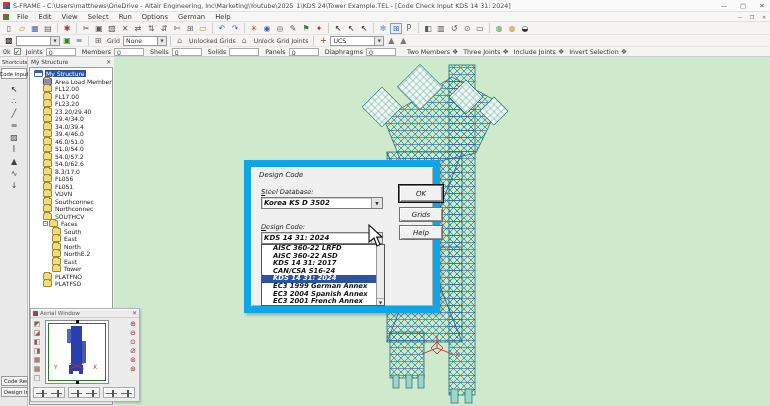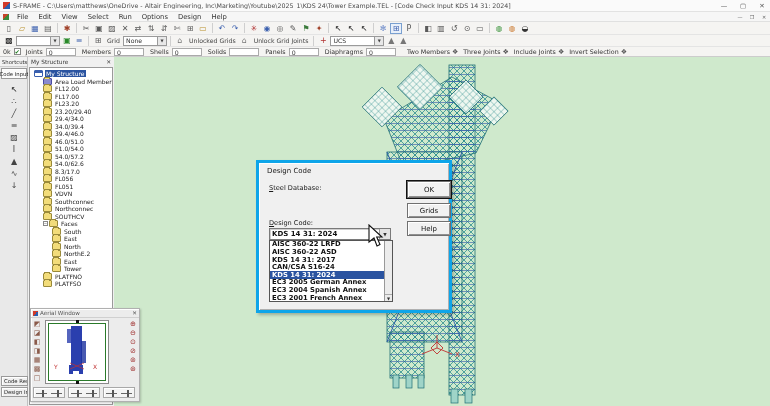--- a/index.html
+++ b/index.html
@@ -77,34 +77,34 @@
   #aerial-mini .gframe{position:absolute;inset:2px;border:1px solid #2a7a2a;}
   .handle{position:absolute;width:3px;height:3px;background:#111;}
   
   #aerial-sliders{position:absolute;left:2px;bottom:2px;width:106px;height:12px;display:flex;gap:3px;}
   .sl{width:32px;height:11px;border:1px solid #a8a8a8;background:#f4f4f4;display:flex;box-shadow:inset 1px 1px 0 #fff;}
   .sl i{flex:1;position:relative;}
   .sl i::before{content:'';position:absolute;left:2px;right:2px;top:5px;border-top:1px solid #666;}
   .sl i::after{content:'';position:absolute;left:55%;top:2px;height:7px;border-left:2px solid #555;}
 
   
-  #dialog{position:absolute;left:256px;top:160px;width:196px;height:153px;background:#f0f0f0;border:3px solid #0ea5e9;box-shadow:inset 1px 1px 0 #fff,inset -1px -1px 0 #b0b0b0,2px 2px 3px rgba(0,0,0,.25);z-index:10;}
+  #dialog{position:absolute;left:244px;top:160px;width:196px;height:153px;background:#f0f0f0;border:7px solid #0ea5e9;box-shadow:inset 1px 1px 0 #fff,inset -1px -1px 0 #b0b0b0,2px 2px 3px rgba(0,0,0,.25);z-index:10;font-style:italic;}
   #dialog .dtitle{position:absolute;left:8px;top:4px;font-size:7px;color:#1a1a1a;}
   .dlabel{position:absolute;left:10px;font-size:6.6px;color:#1a1a1a;}
   .ul::first-letter{text-decoration:underline;}
   .dcombo{position:absolute;left:10px;width:122px;height:12px;display:flex;background:#fff;border:1px solid #7a7a7a;box-shadow:inset 1px 1px 0 #cfcfcf;}
   .dcombo .val{flex:1;font-size:7px;font-weight:bold;color:#111;padding:1px 2px;white-space:nowrap;}
   .dcombo .arr{width:11px;background:#e4e4e4;border-left:1px solid #9a9a9a;display:flex;align-items:center;justify-content:center;font-size:4.5px;color:#333;}
   .dbtn{position:absolute;left:148px;width:44px;height:15px;background:#f1f1f1;border:1px solid #707070;box-shadow:inset 1px 1px 0 #fff,inset -1px -1px 0 #909090;font-size:7px;color:#111;display:flex;align-items:center;justify-content:center;}
   #btn-ok{top:18px;height:17px;outline:1px solid #111;}
   #btn-cancel{top:40px;}
   #btn-help{top:58px;}
   #ddlist{position:absolute;left:10px;top:77px;width:124px;height:62px;background:#fff;border:1px solid #555;display:flex;z-index:11;}
   #ddopts{flex:1;overflow:hidden;}
-  .opt{height:7.6px;display:flex;align-items:center;padding-left:2px;white-space:nowrap;}
+  .opt{height:7.6px;display:flex;align-items:flex-start;padding-left:11px;white-space:nowrap;}
   .opt span{font-size:6.8px;font-weight:bold;color:#111;line-height:1;}
   .opt.sel{background:#2a53a0;}
   .opt.sel span{color:#fff;}
   #ddsb{width:8px;border-left:1px solid #999;background:#ececec;position:relative;}
   #ddsb .sbarrow{position:absolute;bottom:0;left:0;width:7px;height:7px;display:flex;align-items:center;justify-content:center;font-size:4px;color:#333;border-top:1px solid #aaa;}
 
   
   #cursor{position:absolute;left:368px;top:224px;z-index:20;}
 </style>
 </head>
@@ -123,21 +123,21 @@
   <div id="menubar">
     <span class="mdilogo"></span>
     <span style="display:flex;">
 
     <span class="mitem"><span>File</span></span>
         <span class="mitem"><span>Edit</span></span>
         <span class="mitem"><span>View</span></span>
         <span class="mitem"><span>Select</span></span>
         <span class="mitem"><span>Run</span></span>
         <span class="mitem"><span>Options</span></span>
-        <span class="mitem"><span>Design</span></span>
+        <span class="mitem"><span>German</span></span>
         <span class="mitem"><span>Help</span></span>
       </span>
     <span class="spacer"></span>
     <span class="mdictl">—</span>
     <span class="mdictl">❐</span>
     <span class="mdictl">✕</span>
   </div>
 
   <div id="tb1" class="tbrow">
 
@@ -609,20 +609,24 @@
       <span class="sl">
           <i></i>
           <i></i>
         </span>
     </div>
   </div>
 
   <div id="dialog">
     <div class="dtitle">Design Code</div>
     <div class="dlabel ul" style="top:21px;">Steel Database:</div>
+    <div class="dcombo" style="top:30px;">
+      <span class="val">Korea KS D 3502</span>
+      <span class="arr">▼</span>
+    </div>
     <div id="btn-ok" class="dbtn">OK</div>
     <div id="btn-cancel" class="dbtn">Grids</div>
     <div id="btn-help" class="dbtn ul">Help</div>
     <div class="dlabel ul" style="top:56px;">Design Code:</div>
     <div class="dcombo" style="top:65px;">
       <span class="val">KDS 14 31: 2024</span>
       <span class="arr">▼</span>
     </div>
     <div id="ddlist">
       <div id="ddopts">
@@ -636,21 +640,21 @@
           <div class="opt">
             <span>KDS 14 31: 2017</span>
           </div>
           <div class="opt">
             <span>CAN/CSA S16-24</span>
           </div>
           <div class="opt sel">
             <span>KDS 14 31: 2024</span>
           </div>
           <div class="opt">
-            <span>EC3 2005 German Annex</span>
+            <span>EC3 1999 German Annex</span>
           </div>
           <div class="opt">
             <span>EC3 2004 Spanish Annex</span>
           </div>
           <div class="opt">
             <span>EC3 2001 French Annex</span>
           </div>
         </div>
       <div id="ddsb">
         <span class="sbarrow">▼</span>

